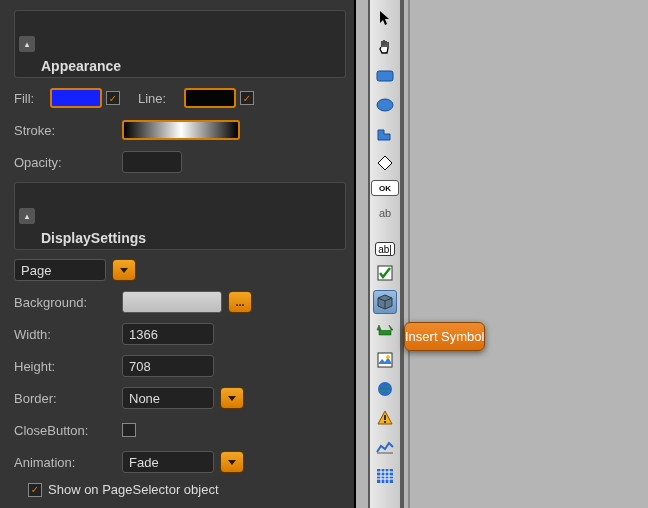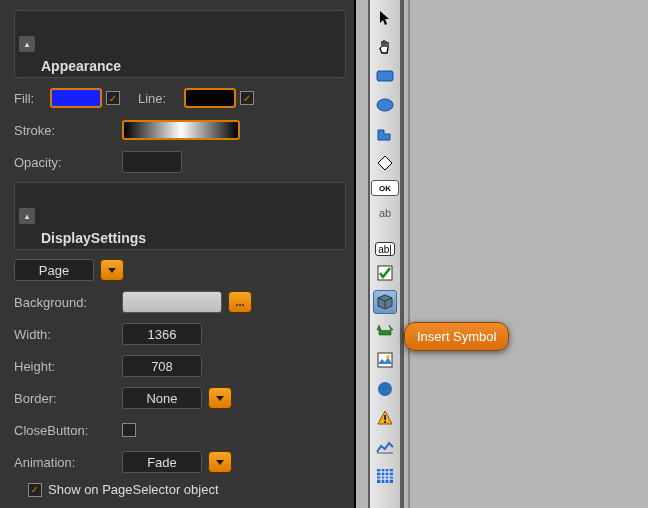--- a/index.html
+++ b/index.html
@@ -95,21 +95,21 @@
   .text-input {
     height: 22px;
     background: #222;
     border: 1px solid #555;
     border-radius: 3px;
     color: #ddd;
     padding: 0 6px;
     font-size: 13px;
     width: 100px;
   }
-  .text-input.wide { width: 80px; text-align: center; }
+  .text-input.wide { width: 92px; }
   .color-input {
     height: 22px;
     width: 100px;
     background: linear-gradient(#d5d5d5,#bdbdbd);
     border: 1px solid #555;
     border-radius: 3px;
   }
   .orange-btn {
     width: 24px;
     height: 22px;
@@ -201,22 +201,22 @@
     width: 2px;
     height: 508px;
     background: #888;
   }
 
   
   .tooltip {
     position: absolute;
     background: linear-gradient(#f08a2a,#d96e0a);
     border: 1px solid #8a4500;
-    border-radius: 11px;
-    padding: 6px 12px;
+    border-radius: 6px;
+    padding: 6px 0;
     color: #fff;
     font-size: 13px;
     white-space: nowrap;
     box-shadow: 0 2px 6px rgba(0,0,0,.5);
   }
 </style>
 </head>
 <body>
 
 <div class="panel">

